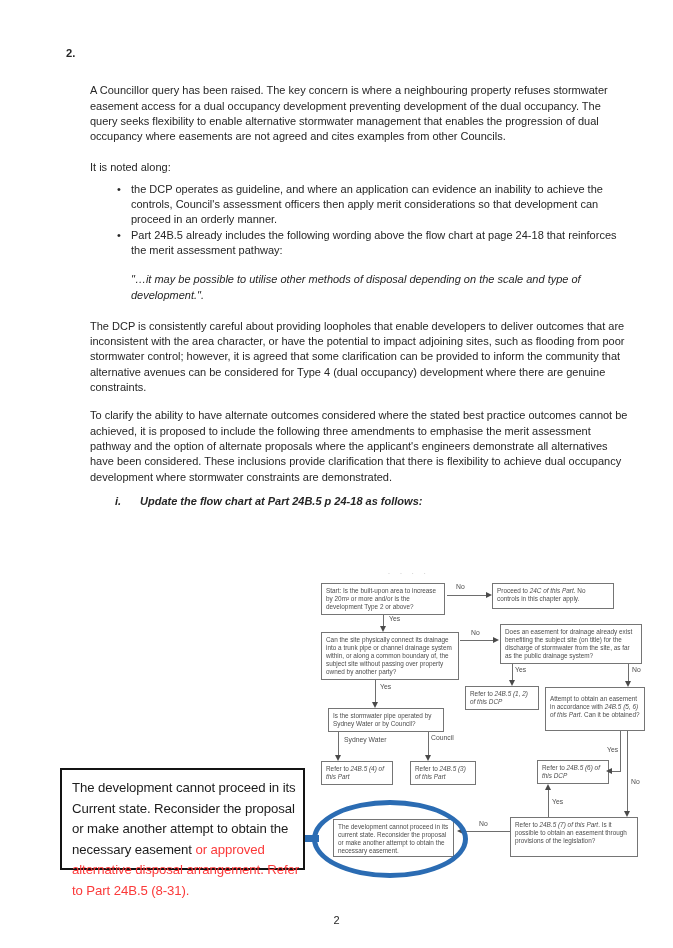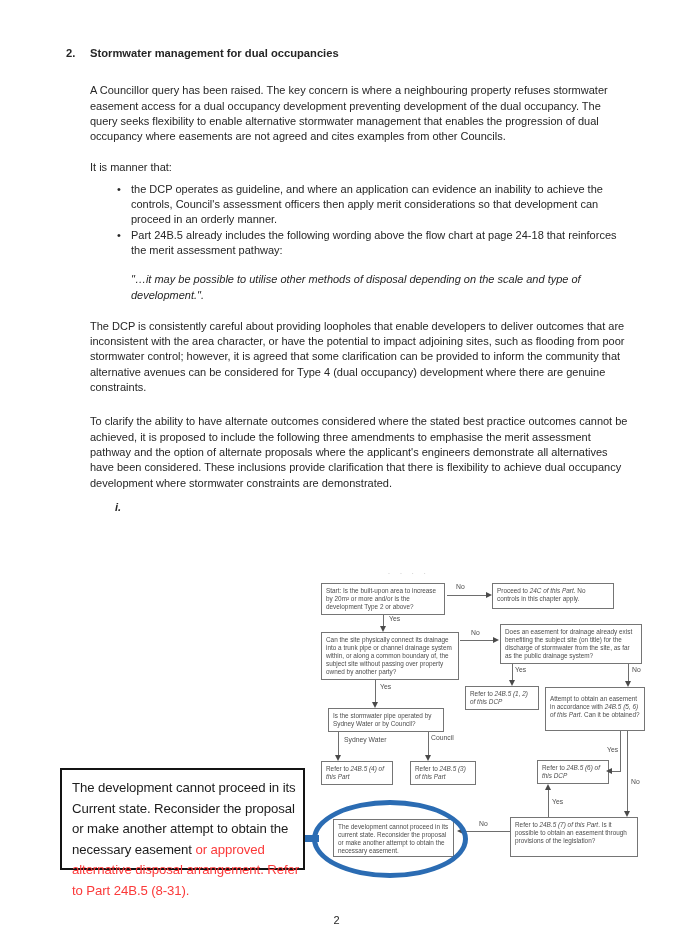--- a/index.html
+++ b/index.html
@@ -11,21 +11,21 @@
   .doc{padding-top:46px;font-size:11px;line-height:15.3px;}
   .h-row{display:flex;margin-left:66px;font-weight:bold;font-size:11.2px;}
   .h-num{width:24px;flex:0 0 24px;}
   .para{margin:22px 43px 0 90px;width:540px;}
   .para.tight{margin-top:16px;}
   .bullets{margin:6px 0 0 117px;padding:0;list-style:none;width:503px;}
   .bullets li{display:flex;}
   .bullets .marker{flex:0 0 14px;}
   .quote{margin:14px 0 0 131px;width:500px;font-style:italic;}
   .proposal-h{margin:10px 0 0 90px;font-weight:bold;}
-  .proposal-b{margin:19px 43px 0 90px;width:540px;}
+  .proposal-b{margin:13px 43px 0 90px;width:540px;}
   .amendment{display:flex;margin:9px 0 0 115px;font-weight:bold;font-style:italic;}
   .amendment .idx{flex:0 0 25px;}
   
   .fc{position:absolute;left:0;top:570px;width:673px;height:330px;}
   .fc-dots{position:absolute;left:388px;top:-2px;font-size:7px;color:#b5b5b5;letter-spacing:4px;}
   .fc-box{
     position:absolute;box-sizing:border-box;border:1px solid #757575;background:#fff;
     color:#4d4d4d;font-size:6.4px;line-height:8.1px;padding:3px 4px;
   }
   .fc-label{position:absolute;font-size:6.8px;color:#4d4d4d;white-space:nowrap;}
@@ -55,26 +55,25 @@
   .page-num{position:absolute;left:0;top:914px;width:673px;text-align:center;font-size:11px;color:#262626;}
 </style>
 </head>
 <body>
 
 <div class="page">
 
   <div class="doc">
     <div class="h-row">
       <span class="h-num">2.</span>
-      <span>Stormwater management for dual occupancies</span>
     </div>
 
     <p class="para">A Councillor query has been raised. The key concern is where a neighbouring property refuses stormwater easement access for a dual occupancy development preventing development of the dual occupancy. The query seeks flexibility to enable alternative stormwater management that enables the progression of dual occupancy where easements are not agreed and cites examples from other Councils.</p>
 
-    <p class="para tight">It is manner that:</p>
+    <p class="para tight">It is noted along:</p>
 
     <ul class="bullets">
       <li>
         <span class="marker">•</span>
         <span>the DCP operates as guideline, and where an application can evidence an inability to achieve the controls, Council's assessment officers then apply merit considerations so that development can proceed in an orderly manner.</span>
       </li>
       <li>
         <span class="marker">•</span>
         <span>Part 24B.5 already includes the following wording above the flow chart at page 24-18 that reinforces the merit assessment pathway:</span>
       </li>
@@ -82,20 +81,21 @@
 
     <p class="quote">"…it may be possible to utilise other methods of disposal depending on the scale and type of development.".</p>
 
     <p class="para tight">The DCP is consistently careful about providing loopholes that enable developers to deliver outcomes that are inconsistent with the area character, or have the potential to impact adjoining sites, such as flooding from poor stormwater control; however, it is agreed that some clarification can be provided to inform the community that alternative avenues can be considered for Type 4 (dual occupancy) development where there are genuine constraints.</p>
 
 
     <p class="proposal-b">To clarify the ability to have alternate outcomes considered where the stated best practice outcomes cannot be achieved, it is proposed to include the following three amendments to emphasise the merit assessment pathway and the option of alternate proposals where the applicant's engineers demonstrate all alternatives have been considered. These inclusions provide clarification that there is flexibility to achieve dual occupancy development where stormwater constraints are demonstrated.</p>
 
     <div class="amendment">
       <span class="idx">i.</span>
+      <span>Update the flow chart at Part 24B.5 p 24-18 as follows:</span>
     </div>
   </div>
 
   <div class="fc">
     <div class="fc-dots">. . . .</div>
 
     <div class="fc-box" style="left:321px;top:13px;width:124px;height:32px;">
       <span>Start: Is the built-upon area to increase by 20m² or more and/or is the development Type 2 or above?</span>
     </div>
 

